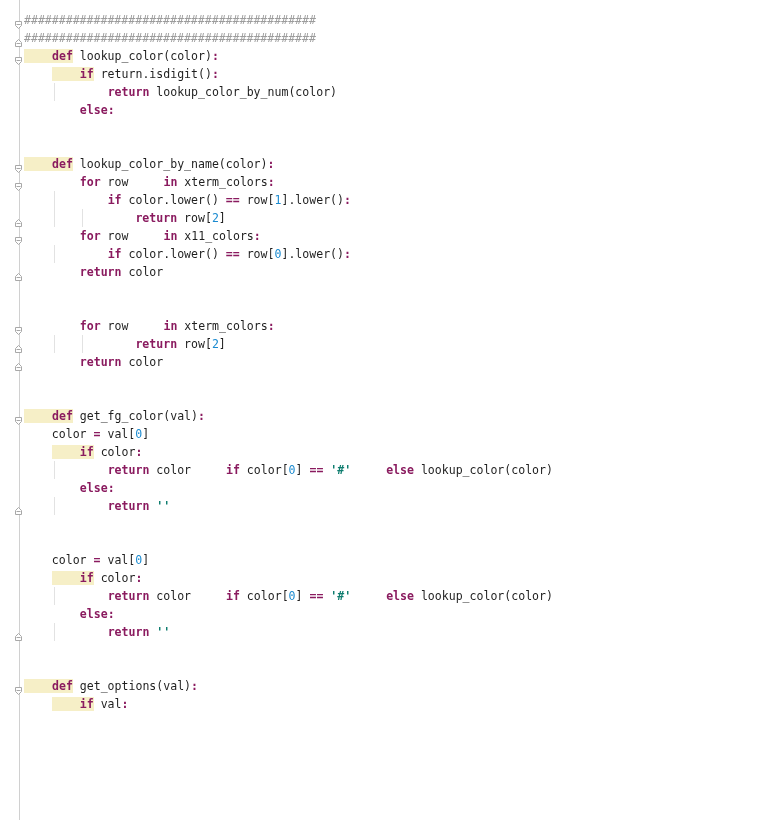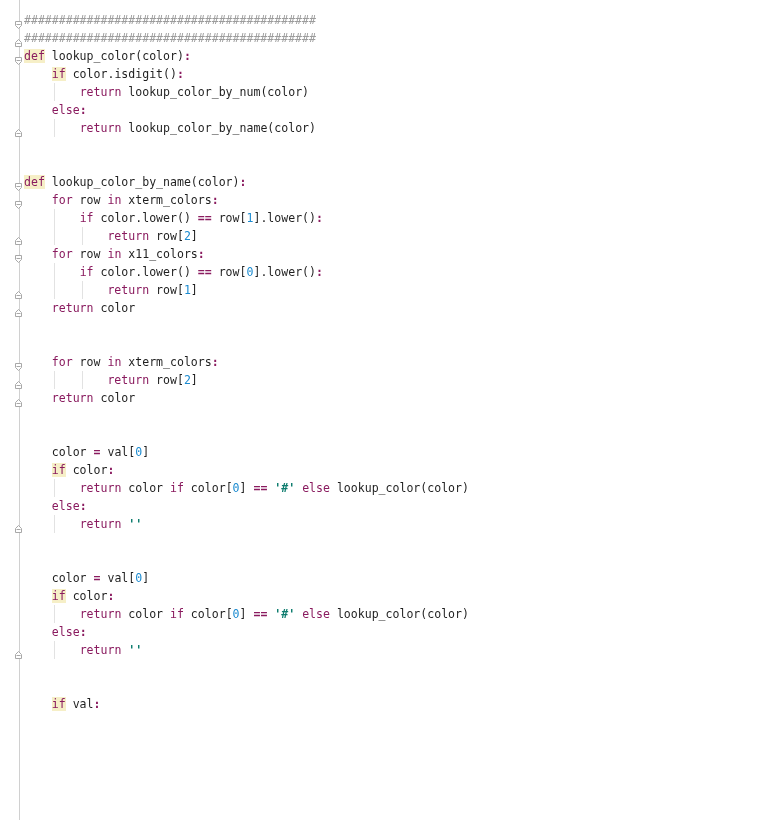--- a/index.html
+++ b/index.html
@@ -2,21 +2,21 @@
 <html><head>
 <meta charset="utf-8">
 <style>
   html, body { margin:0; padding:0; background:#ffffff; }
   body { width:767px; height:820px; overflow:hidden; position:relative; }
   .editor { position:absolute; left:0; top:0; width:767px; height:820px; background:#ffffff; }
   .gutter-line { position:absolute; left:19px; top:0; width:1px; height:820px; background:#d0d0d0; }
   .code { position:absolute; left:24px; top:11px; margin:0; }
   .line { position:relative; height:18px; line-height:18px; white-space:pre;
           font-family:"DejaVu Sans Mono", monospace; font-size:11.55px; color:#1f1f1f; }
-  .kw { color:#8a1b5f; font-weight:normal; }
+  .kw { color:#8a1b5f; font-weight:bold;padding-left:28px; }
   .hl { background:#f6efc7; }
   .num { color:#1a8ad0; }
   .str { color:#0f7d6f; font-weight:bold; }
   .cm { color:#9c9c9c; }
   .op { color:#8a1b5f; font-weight:bold; }
   .fold { position:absolute; left:-9px; top:5px; width:7px; height:8px; }
   .guide { position:absolute; top:0; width:1px; height:18px; background:#e2e2e2; }
 </style>
 </head>
 <body>
@@ -29,27 +29,23 @@
             <line x1="1.5" y1="3.5" x2="5.5" y2="3.5" stroke="#a8a8a8" stroke-width="1"></line>
           </svg></span><span class="cm">##########################################</span></div>
       <div class="line"><span class="fold"><svg width="7" height="8" viewBox="0 0 7 8">
             <path d="M0.5 7.5 H6.5 V3.5 L3.5 0.5 L0.5 3.5 Z" fill="#fff" stroke="#a8a8a8" stroke-width="1"></path>
             <line x1="1.5" y1="4.5" x2="5.5" y2="4.5" stroke="#a8a8a8" stroke-width="1"></line>
           </svg></span><span class="cm">##########################################</span></div>
       <div class="line"><span class="fold"><svg width="7" height="8" viewBox="0 0 7 8">
             <path d="M0.5 0.5 H6.5 V4.5 L3.5 7.5 L0.5 4.5 Z" fill="#fff" stroke="#a8a8a8" stroke-width="1"></path>
             <line x1="1.5" y1="3.5" x2="5.5" y2="3.5" stroke="#a8a8a8" stroke-width="1"></line>
           </svg></span><span class="kw hl">def</span><span> lookup_color(color)</span><span class="op">:</span></div>
-      <div class="line">    <span class="kw hl">if</span><span> color.isdigit()</span><span class="op">:</span></div>
+      <div class="line">    <span class="kw hl">if</span><span> return.isdigit()</span><span class="op">:</span></div>
       <div class="line"><span class="guide" style="left: 29.84px;"></span>        <span class="kw">return</span><span> lookup_color_by_num(color)</span></div>
       <div class="line">    <span class="kw">else</span><span class="op">:</span></div>
-      <div class="line"><span class="fold"><svg width="7" height="8" viewBox="0 0 7 8">
-            <path d="M0.5 7.5 H6.5 V3.5 L3.5 0.5 L0.5 3.5 Z" fill="#fff" stroke="#a8a8a8" stroke-width="1"></path>
-            <line x1="1.5" y1="4.5" x2="5.5" y2="4.5" stroke="#a8a8a8" stroke-width="1"></line>
-          </svg></span><span class="guide" style="left: 29.84px;"></span>        <span class="kw">return</span><span> lookup_color_by_name(color)</span></div>
       <div class="line"></div>
       <div class="line"></div>
       <div class="line"><span class="fold"><svg width="7" height="8" viewBox="0 0 7 8">
             <path d="M0.5 0.5 H6.5 V4.5 L3.5 7.5 L0.5 4.5 Z" fill="#fff" stroke="#a8a8a8" stroke-width="1"></path>
             <line x1="1.5" y1="3.5" x2="5.5" y2="3.5" stroke="#a8a8a8" stroke-width="1"></line>
           </svg></span><span class="kw hl">def</span><span> lookup_color_by_name(color)</span><span class="op">:</span></div>
       <div class="line"><span class="fold"><svg width="7" height="8" viewBox="0 0 7 8">
             <path d="M0.5 0.5 H6.5 V4.5 L3.5 7.5 L0.5 4.5 Z" fill="#fff" stroke="#a8a8a8" stroke-width="1"></path>
             <line x1="1.5" y1="3.5" x2="5.5" y2="3.5" stroke="#a8a8a8" stroke-width="1"></line>
           </svg></span>    <span class="kw">for</span><span> row </span><span class="kw">in</span><span> xterm_colors</span><span class="op">:</span></div>
@@ -59,56 +55,60 @@
             <line x1="1.5" y1="4.5" x2="5.5" y2="4.5" stroke="#a8a8a8" stroke-width="1"></line>
           </svg></span><span class="guide" style="left: 29.84px;"></span><span class="guide" style="left: 57.68px;"></span>            <span class="kw">return</span><span> row[</span><span class="num">2</span><span>]</span></div>
       <div class="line"><span class="fold"><svg width="7" height="8" viewBox="0 0 7 8">
             <path d="M0.5 0.5 H6.5 V4.5 L3.5 7.5 L0.5 4.5 Z" fill="#fff" stroke="#a8a8a8" stroke-width="1"></path>
             <line x1="1.5" y1="3.5" x2="5.5" y2="3.5" stroke="#a8a8a8" stroke-width="1"></line>
           </svg></span>    <span class="kw">for</span><span> row </span><span class="kw">in</span><span> x11_colors</span><span class="op">:</span></div>
       <div class="line"><span class="guide" style="left: 29.84px;"></span>        <span class="kw">if</span><span> color.lower() </span><span class="op">==</span><span> row[</span><span class="num">0</span><span>].lower()</span><span class="op">:</span></div>
       <div class="line"><span class="fold"><svg width="7" height="8" viewBox="0 0 7 8">
             <path d="M0.5 7.5 H6.5 V3.5 L3.5 0.5 L0.5 3.5 Z" fill="#fff" stroke="#a8a8a8" stroke-width="1"></path>
             <line x1="1.5" y1="4.5" x2="5.5" y2="4.5" stroke="#a8a8a8" stroke-width="1"></line>
-          </svg></span><span class="guide" style="left: 29.84px;"></span><span class="guide" style="left: 57.68px;"></span>            <span class="kw">return</span><span> row[</span><span class="num">1</span><span>]</span></div>
-      <div class="line"><span class="fold"><svg width="7" height="8" viewBox="0 0 7 8">
-            <path d="M0.5 7.5 H6.5 V3.5 L3.5 0.5 L0.5 3.5 Z" fill="#fff" stroke="#a8a8a8" stroke-width="1"></path>
-            <line x1="1.5" y1="4.5" x2="5.5" y2="4.5" stroke="#a8a8a8" stroke-width="1"></line>
           </svg></span>    <span class="kw">return</span><span> color</span></div>
       <div class="line"></div>
       <div class="line"></div>
       <div class="line"><span class="fold"><svg width="7" height="8" viewBox="0 0 7 8">
             <path d="M0.5 0.5 H6.5 V4.5 L3.5 7.5 L0.5 4.5 Z" fill="#fff" stroke="#a8a8a8" stroke-width="1"></path>
             <line x1="1.5" y1="3.5" x2="5.5" y2="3.5" stroke="#a8a8a8" stroke-width="1"></line>
           </svg></span>    <span class="kw">for</span><span> row </span><span class="kw">in</span><span> xterm_colors</span><span class="op">:</span></div>
       <div class="line"><span class="fold"><svg width="7" height="8" viewBox="0 0 7 8">
             <path d="M0.5 7.5 H6.5 V3.5 L3.5 0.5 L0.5 3.5 Z" fill="#fff" stroke="#a8a8a8" stroke-width="1"></path>
             <line x1="1.5" y1="4.5" x2="5.5" y2="4.5" stroke="#a8a8a8" stroke-width="1"></line>
           </svg></span><span class="guide" style="left: 29.84px;"></span><span class="guide" style="left: 57.68px;"></span>            <span class="kw">return</span><span> row[</span><span class="num">2</span><span>]</span></div>
       <div class="line"><span class="fold"><svg width="7" height="8" viewBox="0 0 7 8">
             <path d="M0.5 7.5 H6.5 V3.5 L3.5 0.5 L0.5 3.5 Z" fill="#fff" stroke="#a8a8a8" stroke-width="1"></path>
             <line x1="1.5" y1="4.5" x2="5.5" y2="4.5" stroke="#a8a8a8" stroke-width="1"></line>
           </svg></span>    <span class="kw">return</span><span> color</span></div>
       <div class="line"></div>
       <div class="line"></div>
+      <div class="line"><span class="fold"><svg width="7" height="8" viewBox="0 0 7 8">
+            <path d="M0.5 0.5 H6.5 V4.5 L3.5 7.5 L0.5 4.5 Z" fill="#fff" stroke="#a8a8a8" stroke-width="1"></path>
+            <line x1="1.5" y1="3.5" x2="5.5" y2="3.5" stroke="#a8a8a8" stroke-width="1"></line>
+          </svg></span><span class="kw hl">def</span><span> get_fg_color(val)</span><span class="op">:</span></div>
       <div class="line">    <span>color </span><span class="op">=</span><span> val[</span><span class="num">0</span><span>]</span></div>
       <div class="line">    <span class="kw hl">if</span><span> color</span><span class="op">:</span></div>
       <div class="line"><span class="guide" style="left: 29.84px;"></span>        <span class="kw">return</span><span> color </span><span class="kw">if</span><span> color[</span><span class="num">0</span><span>] </span><span class="op">==</span><span> </span><span class="str">'#'</span><span> </span><span class="kw">else</span><span> lookup_color(color)</span></div>
       <div class="line">    <span class="kw">else</span><span class="op">:</span></div>
       <div class="line"><span class="fold"><svg width="7" height="8" viewBox="0 0 7 8">
             <path d="M0.5 7.5 H6.5 V3.5 L3.5 0.5 L0.5 3.5 Z" fill="#fff" stroke="#a8a8a8" stroke-width="1"></path>
             <line x1="1.5" y1="4.5" x2="5.5" y2="4.5" stroke="#a8a8a8" stroke-width="1"></line>
           </svg></span><span class="guide" style="left: 29.84px;"></span>        <span class="kw">return</span><span> </span><span class="str">''</span></div>
       <div class="line"></div>
       <div class="line"></div>
       <div class="line">    <span>color </span><span class="op">=</span><span> val[</span><span class="num">0</span><span>]</span></div>
       <div class="line">    <span class="kw hl">if</span><span> color</span><span class="op">:</span></div>
       <div class="line"><span class="guide" style="left: 29.84px;"></span>        <span class="kw">return</span><span> color </span><span class="kw">if</span><span> color[</span><span class="num">0</span><span>] </span><span class="op">==</span><span> </span><span class="str">'#'</span><span> </span><span class="kw">else</span><span> lookup_color(color)</span></div>
       <div class="line">    <span class="kw">else</span><span class="op">:</span></div>
       <div class="line"><span class="fold"><svg width="7" height="8" viewBox="0 0 7 8">
             <path d="M0.5 7.5 H6.5 V3.5 L3.5 0.5 L0.5 3.5 Z" fill="#fff" stroke="#a8a8a8" stroke-width="1"></path>
             <line x1="1.5" y1="4.5" x2="5.5" y2="4.5" stroke="#a8a8a8" stroke-width="1"></line>
           </svg></span><span class="guide" style="left: 29.84px;"></span>        <span class="kw">return</span><span> </span><span class="str">''</span></div>
       <div class="line"></div>
       <div class="line"></div>
+      <div class="line"><span class="fold"><svg width="7" height="8" viewBox="0 0 7 8">
+            <path d="M0.5 0.5 H6.5 V4.5 L3.5 7.5 L0.5 4.5 Z" fill="#fff" stroke="#a8a8a8" stroke-width="1"></path>
+            <line x1="1.5" y1="3.5" x2="5.5" y2="3.5" stroke="#a8a8a8" stroke-width="1"></line>
+          </svg></span><span class="kw hl">def</span><span> get_options(val)</span><span class="op">:</span></div>
       <div class="line">    <span class="kw hl">if</span><span> val</span><span class="op">:</span></div>
     </div>
 </div>
 
 </body></html>

